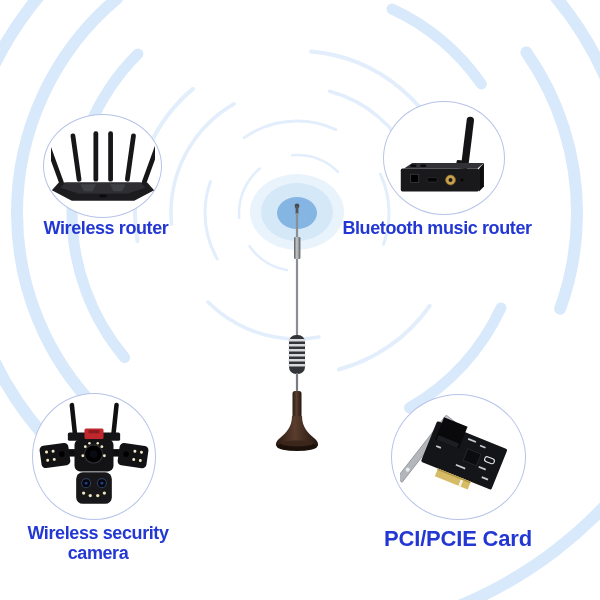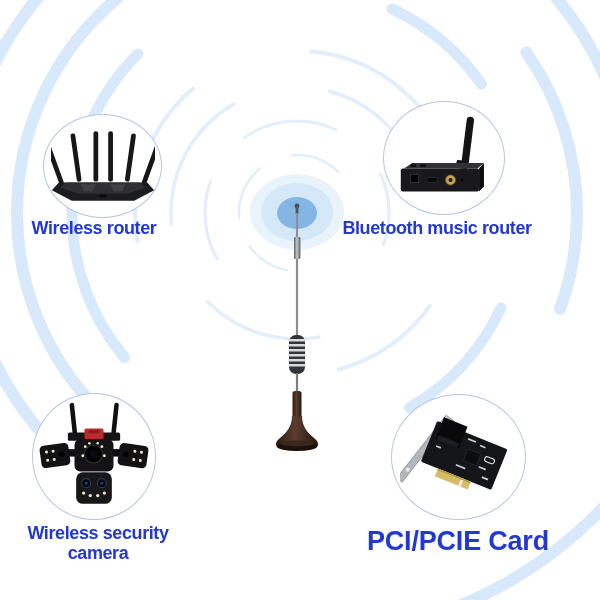--- a/index.html
+++ b/index.html
@@ -10,21 +10,21 @@
   .abs{position:absolute;}
   svg{display:block;}
   .product-circle{
     position:absolute;background:#ffffff;border:1px solid #b7c3e8;border-radius:50%;
     display:flex;align-items:center;justify-content:center;z-index:3;
   }
   .label{
     position:absolute;z-index:4;color:#2337d3;font-weight:700;text-align:center;
     letter-spacing:-0.4px;line-height:1.1;
   }
-  .label.big{font-size:27px;letter-spacing:-0.2px;text-align:center;}
+  .label.big{font-size:22px;letter-spacing:-0.2px;text-align:center;}
   .label.std{font-size:18px;}
   #waves{position:absolute;left:0;top:0;z-index:1;}
   #antenna{position:absolute;left:240px;top:195px;z-index:5;}
 </style>
 </head>
 <body>
 
 <div id="stage">
 
   <svg id="waves" width="600" height="600" viewBox="0 0 600 600" aria-hidden="true">
@@ -58,21 +58,21 @@
         <rect x="85" y="9" width="5.5" height="56" rx="2.5" transform="rotate(8 88 65)"></rect>
         <rect x="104" y="20" width="5.5" height="48" rx="2.5" transform="rotate(20 107 68)"></rect>
       </g>
       <path d="M9,66 L111,66 L119,75 L96,87 L24,87 L1,75 Z" fill="#1c1c1f"></path>
       <path d="M17,66 L103,66 L109,72 L88,79 L32,79 L11,72 Z" fill="#2e2e33"></path>
       <path d="M34,68 L52,68 L48,76 L38,76 Z" fill="#404047"></path>
       <path d="M68,68 L86,68 L82,76 L72,76 Z" fill="#404047"></path>
       <rect x="56" y="80" width="8" height="3" fill="#0b0b0d"></rect>
     </svg>
   </div>
-  <div class="label std abs" style="left:0px;top:219px;width:188px;">Wireless router</div>
+  <div class="label std abs" style="left:12px;top:219px;width:188px;">Wireless router</div>
 
   <div class="product-circle" style="left:383px;top:101px;width:120px;height:112px;">
     <svg width="106" height="94" viewBox="0 0 130 110">
       <rect x="86" y="4" width="9" height="60" rx="4.5" fill="#141416" transform="rotate(7 90 64)"></rect>
       <rect x="80" y="58" width="14" height="10" rx="2" fill="#141416" transform="rotate(7 87 63)"></rect>
       <polygon points="16,68 106,68 114,61 26,61" fill="#313136"></polygon>
       <rect x="12" y="68" width="96" height="28" rx="2" fill="#19191c"></rect>
       <polygon points="108,68 114,61 114,90 108,96" fill="#0c0c0e"></polygon>
       <rect x="24" y="63" width="7" height="3" rx="1" fill="#0a0a0c"></rect>
       <rect x="36" y="63" width="7" height="3" rx="1" fill="#0a0a0c"></rect>

